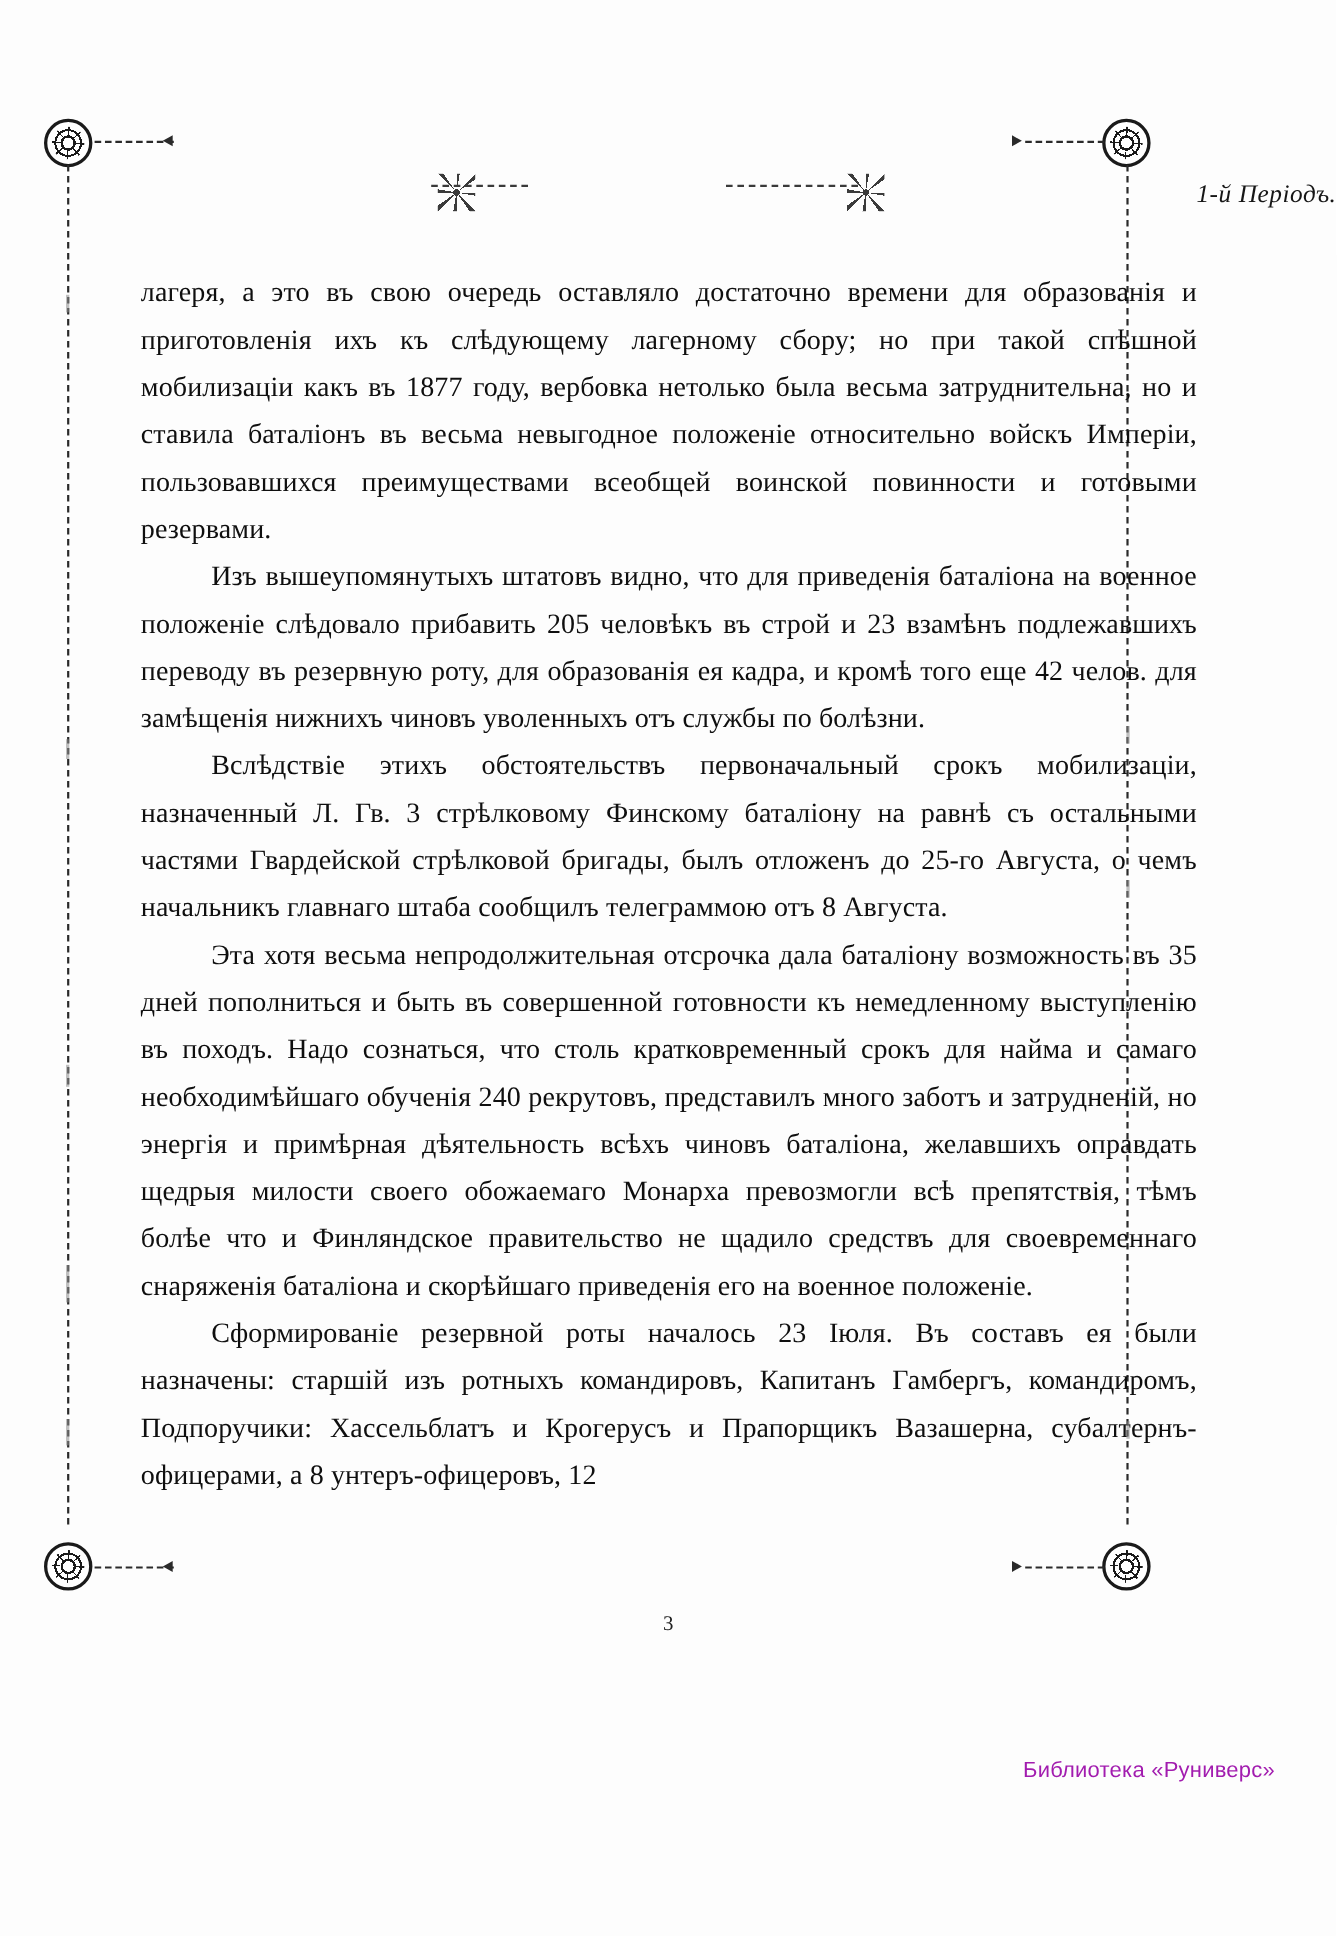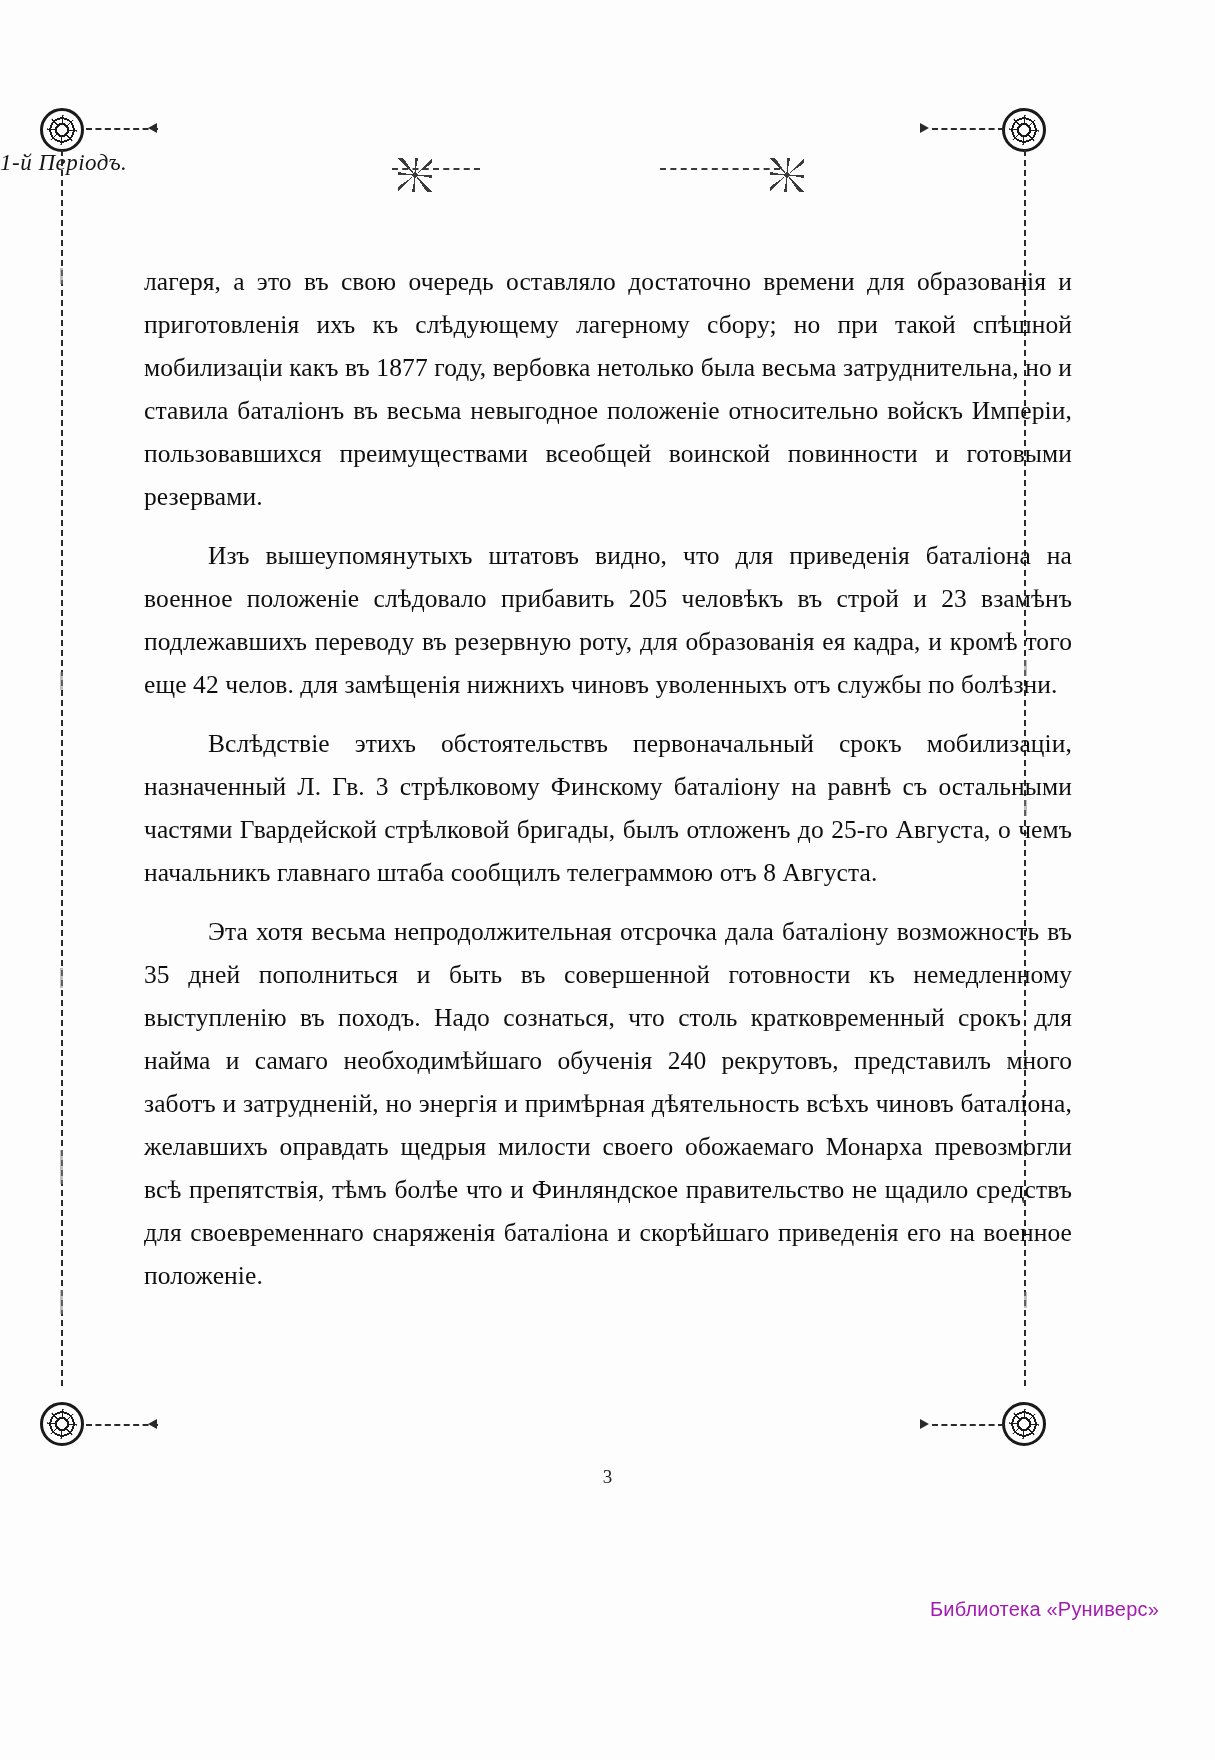--- a/index.html
+++ b/index.html
@@ -115,44 +115,44 @@
     border-top: 2px dashed #3a3a3a;
     height: 0;
   }
   .hd-left  { left: 392px; width: 88px; }
   .hd-right { left: 660px; width: 120px; }
 
   
   .running-head {
     position: absolute;
     left: 0;
-    top: 150px;
-    width: 1215px;
-    text-align: left;
+    top: 164px;
+    width: 1215px;
+    text-align: right;
     font-style: italic;
     font-size: 23px;
     letter-spacing: .5px;
     color: #161616;
     font-family: "Liberation Serif", serif;
   }
 
   
   .body-text {
     position: absolute;
     left: 128px;
     top: 244px;
     width: 960px;
     font-size: 25.5px;
     line-height: 43px;
     text-align: justify;
     color: #0f0f0f;
     letter-spacing: .1px;
   }
   .body-text p {
-    margin: 16px;
+    margin: 0;
     text-indent: 64px;
     text-align: justify;
     text-align-last: left;
   }
   .body-text p.no-indent {
     text-indent: 0;
   }
 
   
   .page-number {
@@ -208,20 +208,21 @@
   <div class="headline-dashes hd-left"></div>
   <div class="headline-dashes hd-right"></div>
 
   <div class="running-head">1-й Періодъ.</div>
 
   <div class="body-text">
     <p class="no-indent">лагеря, а это въ свою очередь оставляло достаточно времени для образованія и приготовленія ихъ къ слѣдующему лагерному сбору; но при такой спѣшной мобилизаціи какъ въ 1877 году, вербовка нетолько была весьма затруднительна, но и ставила баталіонъ въ весьма невыгодное положеніе относительно войскъ Имперіи, пользовавшихся преимуществами всеобщей воинской повинности и готовыми резервами.</p>
     <p>Изъ вышеупомянутыхъ штатовъ видно, что для приведенія баталіона на военное положеніе слѣдовало прибавить 205 человѣкъ въ строй и 23 взамѣнъ подлежавшихъ переводу въ резервную роту, для образованія ея кадра, и кромѣ того еще 42 челов. для замѣщенія нижнихъ чиновъ уволенныхъ отъ службы по болѣзни.</p>
     <p>Вслѣдствіе этихъ обстоятельствъ первоначальный срокъ мобилизаціи, назначенный Л. Гв. 3 стрѣлковому Финскому баталіону на равнѣ съ остальными частями Гвардейской стрѣлковой бригады, былъ отложенъ до 25-го Августа, о чемъ начальникъ главнаго штаба сообщилъ телеграммою отъ 8 Августа.</p>
     <p>Эта хотя весьма непродолжительная отсрочка дала баталіону возможность въ 35 дней пополниться и быть въ совершенной готовности къ немедленному выступленію въ походъ. Надо сознаться, что столь кратковременный срокъ для найма и самаго необходимѣйшаго обученія 240 рекрутовъ, представилъ много заботъ и затрудненій, но энергія и примѣрная дѣятельность всѣхъ чиновъ баталіона, желавшихъ оправдать щедрыя милости своего обожаемаго Монарха превозмогли всѣ препятствія, тѣмъ болѣе что и Финляндское правительство не щадило средствъ для своевременнаго снаряженія баталіона и скорѣйшаго приведенія его на военное положеніе.</p>
+    <p>Сформированіе резервной роты началось 23 Іюля. Въ составъ ея были назначены: старшій изъ ротныхъ командировъ, Капитанъ Гамбергъ, командиромъ, Подпоручики: Хассельблатъ и Крогерусъ и Прапорщикъ Вазашерна, субалтернъ-офицерами, а 8 унтеръ-офицеровъ, 12</p>
   </div>
 
   <div class="page-number">3</div>
 
   <div class="library-mark">Библиотека «Руниверс»</div>
 
   <div class="speck" style="left:60px; top:268px; width:3px; height:16px;"></div>
   <div class="speck" style="left:60px; top:672px; width:3px; height:18px;"></div>
   <div class="speck" style="left:60px; top:968px; width:3px; height:20px;"></div>
   <div class="speck" style="left:60px; top:1150px; width:3px; height:34px;"></div>

